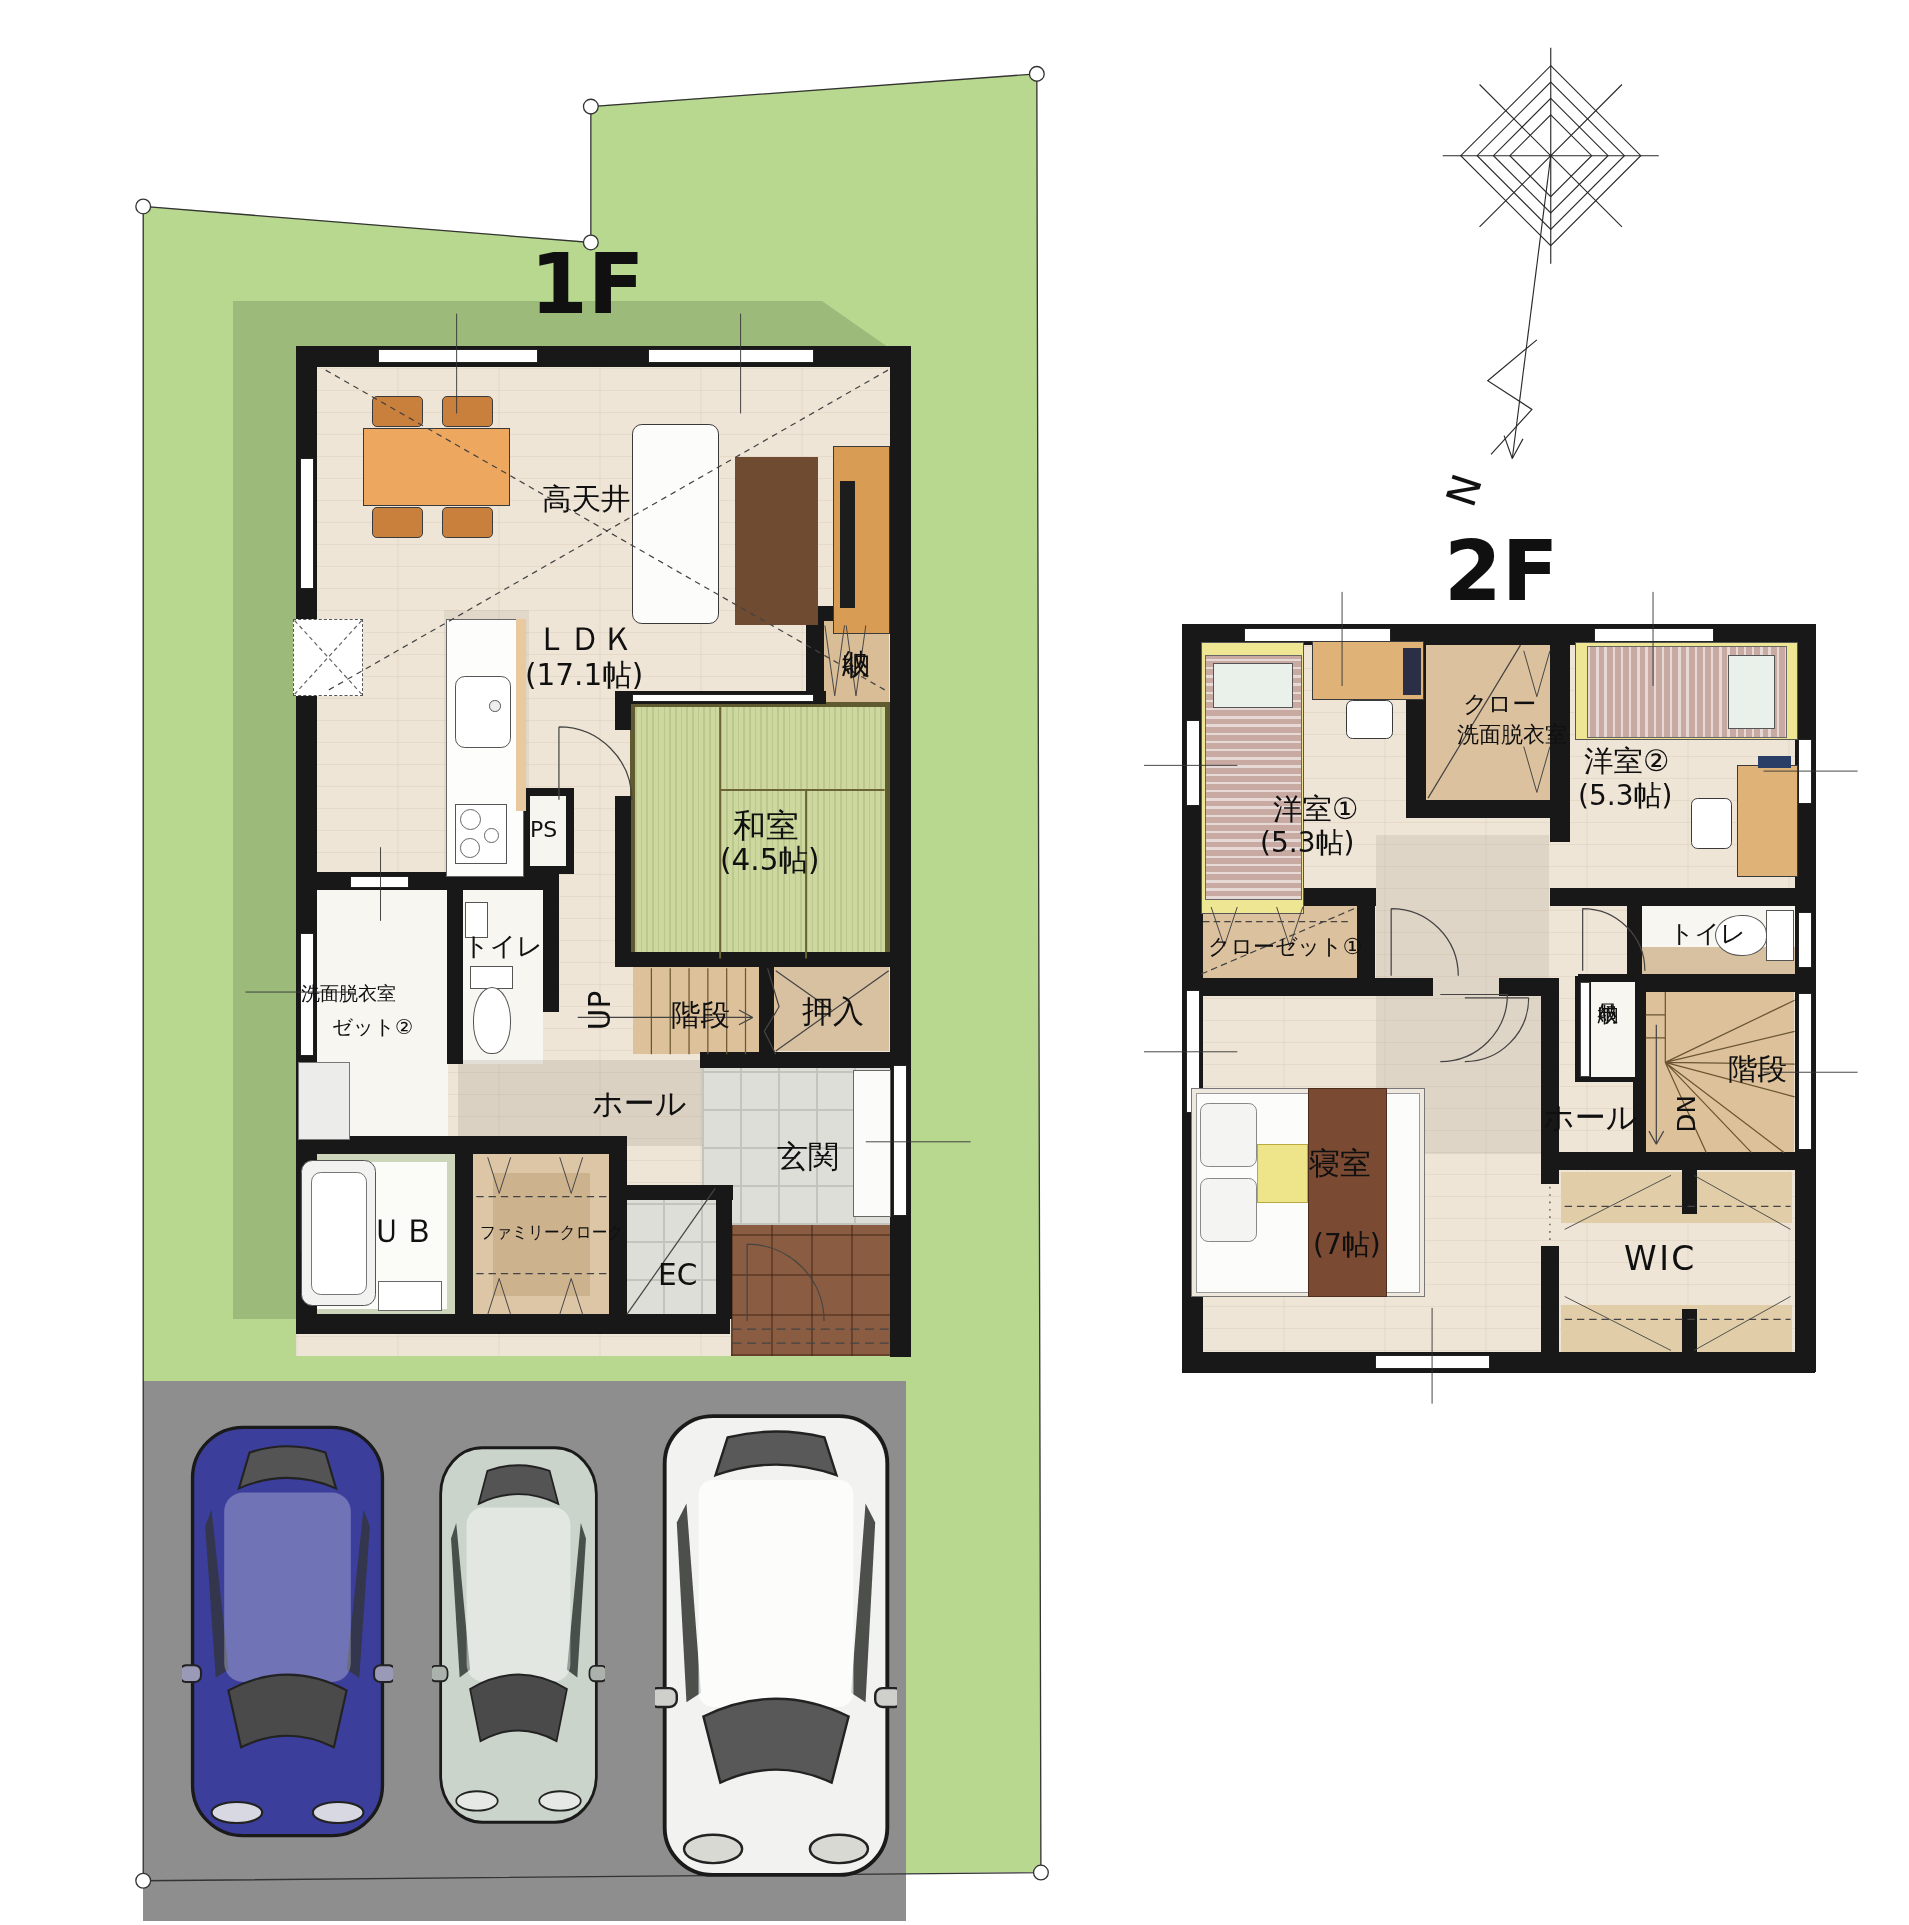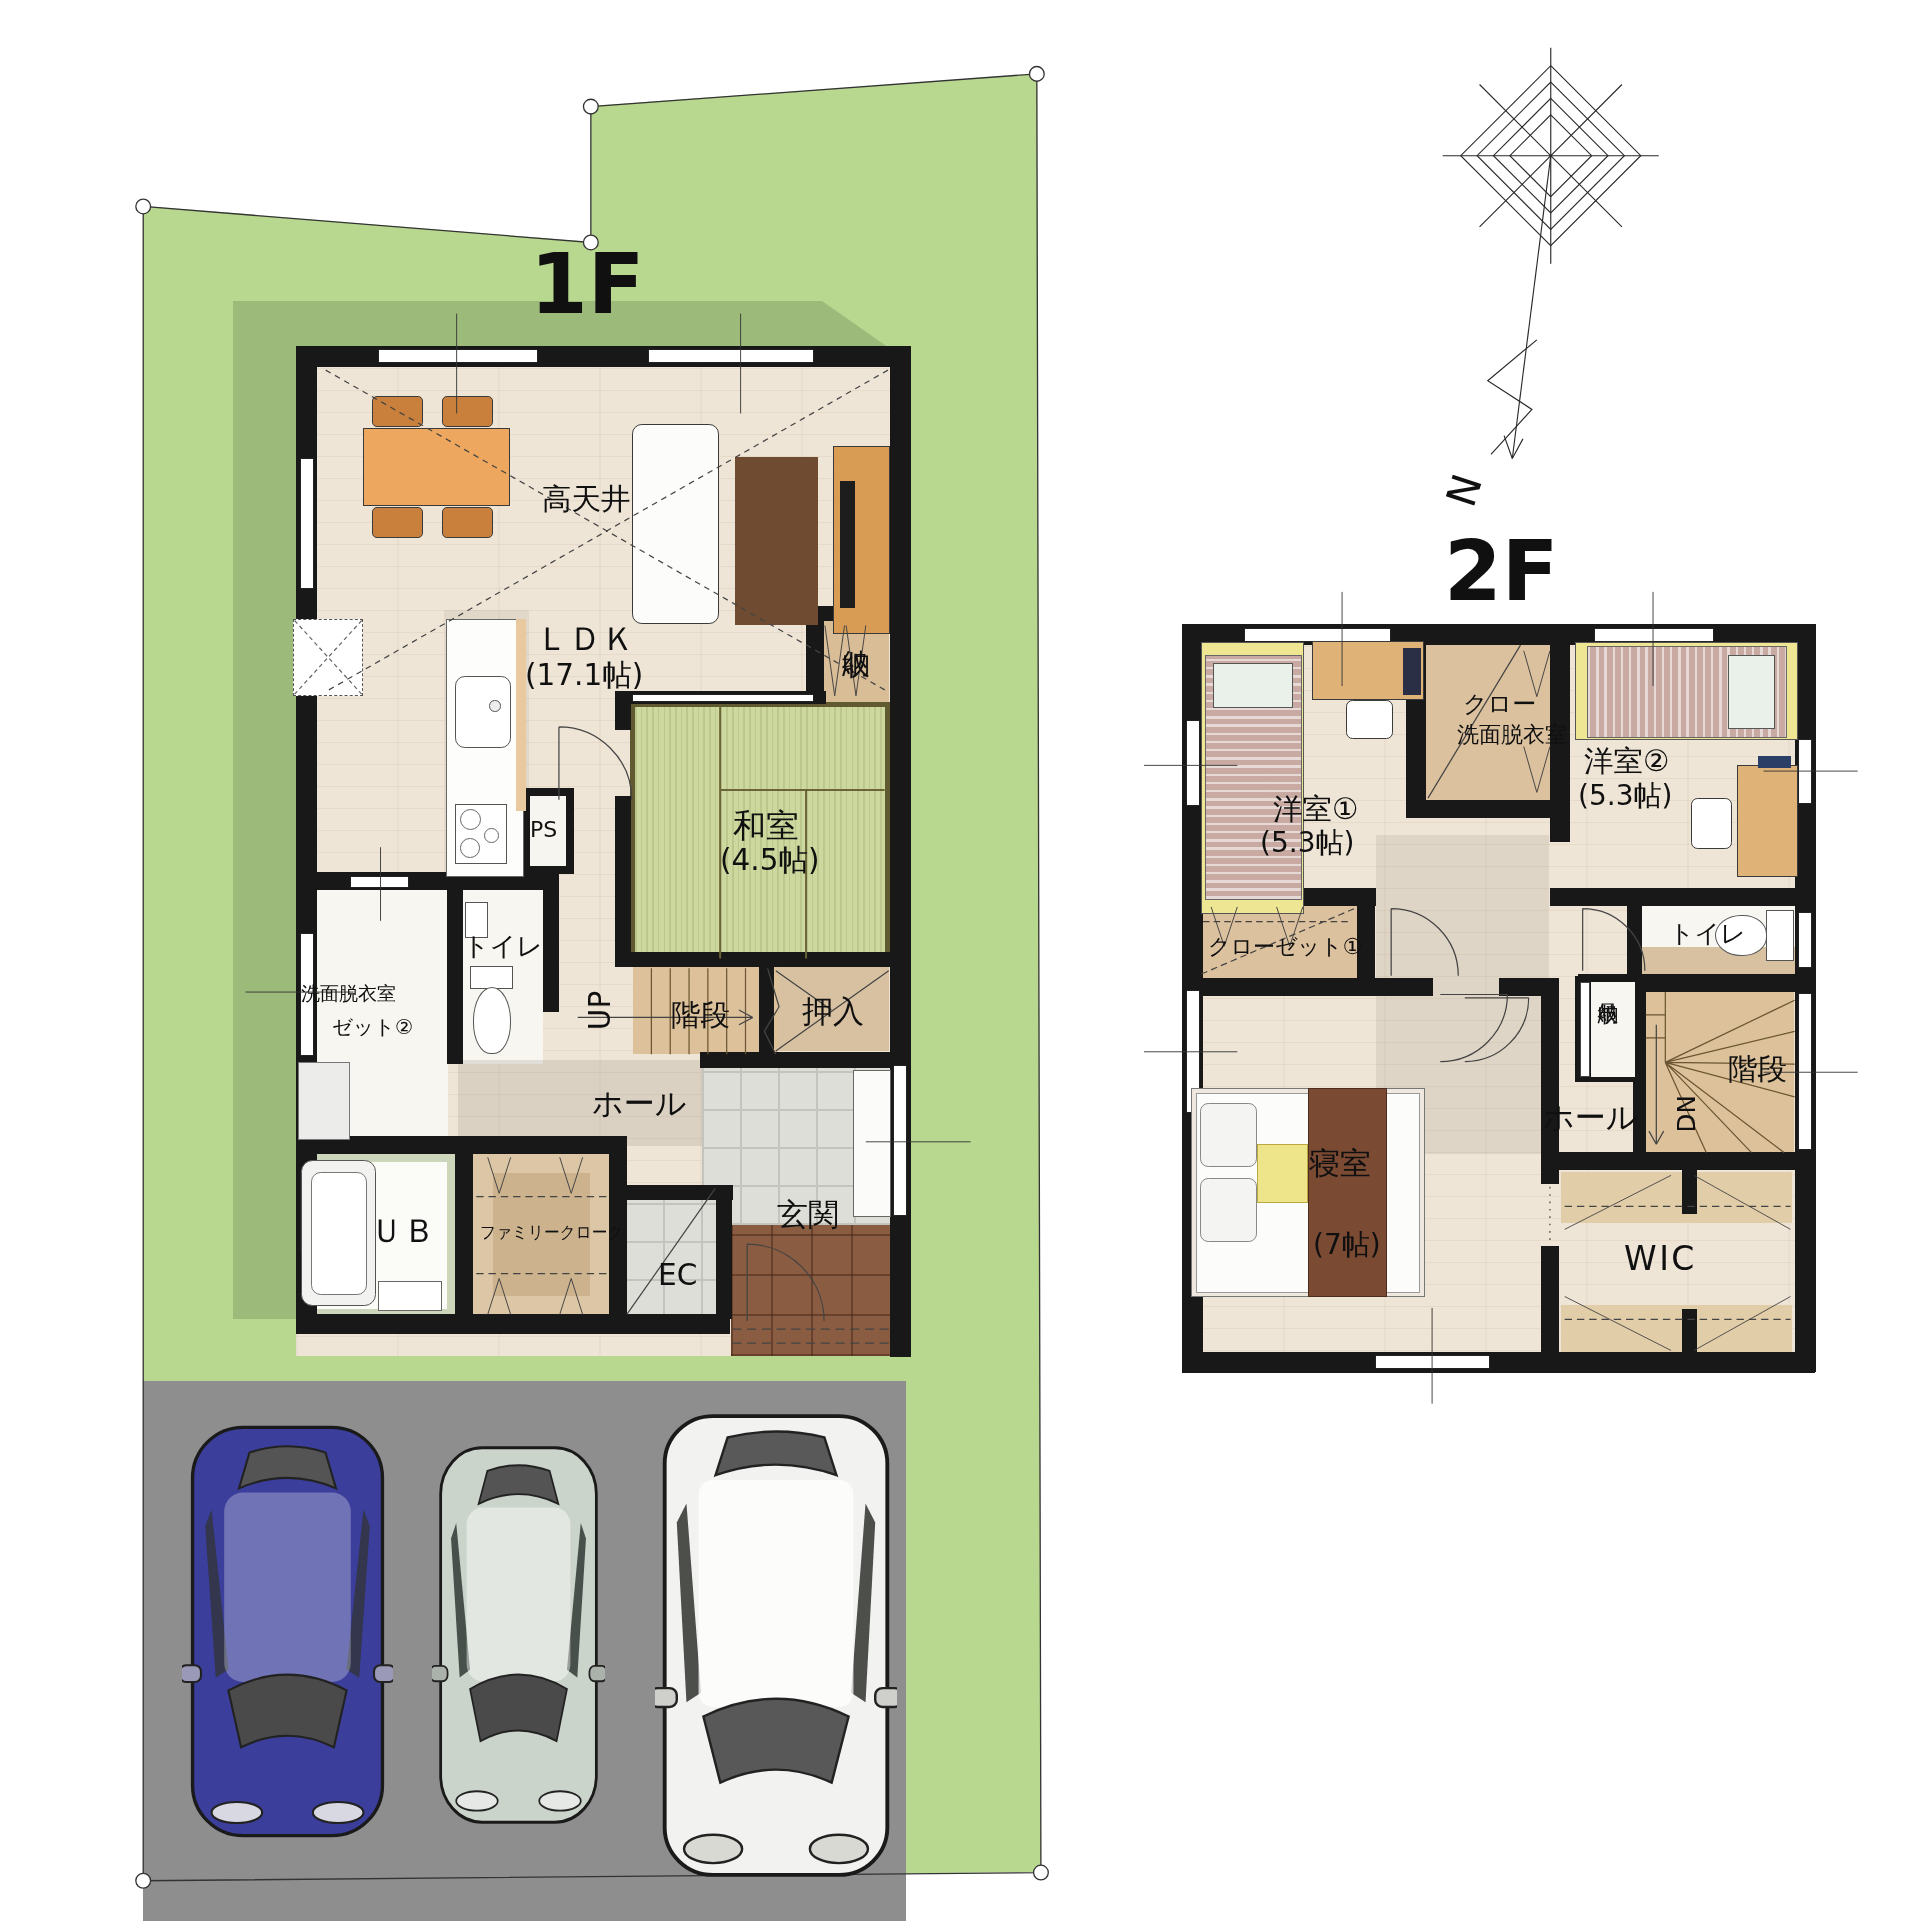--- a/index.html
+++ b/index.html
@@ -288,21 +288,21 @@
   <div class="lbl" style="left:733px;top:809px;font-size:33px;">和室</div>
   <div class="lbl" style="left:720px;top:845px;font-size:29.5px;">(4.5帖)</div>
   <div class="lbl vert" style="left:841px;top:628px;font-size:28px;height:74px;">収納</div>
   <div class="lbl" style="left:463px;top:933px;width:80px;font-size:26px;text-align:center;">トイレ</div>
   <div class="lbl" style="left:301px;top:984px;font-size:19px;">洗面脱衣室</div>
   <div class="lbl" style="left:332px;top:1017px;font-size:20.5px;">ゼット②</div>
   <div class="lbl" style="left:581px;top:995px;font-size:29.5px;transform:rotate(-90deg);">UP</div>
   <div class="lbl" style="left:671px;top:1000px;font-size:29.5px;">階段</div>
   <div class="lbl" style="left:802px;top:995px;font-size:31px;">押入</div>
   <div class="lbl" style="left:592px;top:1087px;font-size:31px;">ホール</div>
-  <div class="lbl" style="left:777px;top:1198px;font-size:31px;">玄関</div>
+  <div class="lbl" style="left:777px;top:1140px;font-size:31px;">玄関</div>
   <div class="lbl" style="left:370px;top:1214px;font-size:33px;font-family:Liberation Serif, serif;">ＵＢ</div>
   <div class="lbl" style="left:480px;top:1224px;font-size:17px;transform:scaleX(.92);transform-origin:left;">ファミリークローク</div>
   <div class="lbl" style="left:658px;top:1260px;font-size:29.5px;">EC</div>
   <div class="lbl" style="left:530px;top:818px;font-size:22px;">PS</div>
 
   <div class="lbl" style="left:1444px;top:528px;font-size:83px;font-weight:bold;">2F</div>
   <div class="lbl" style="left:1273px;top:794px;font-size:29.5px;">洋室①</div>
   <div class="lbl" style="left:1260px;top:828px;font-size:28px;">(5.3帖)</div>
   <div class="lbl" style="left:1463px;top:692px;font-size:24px;">クロー</div>
   <div class="lbl" style="left:1457px;top:723px;font-size:22px;">洗面脱衣室</div>

